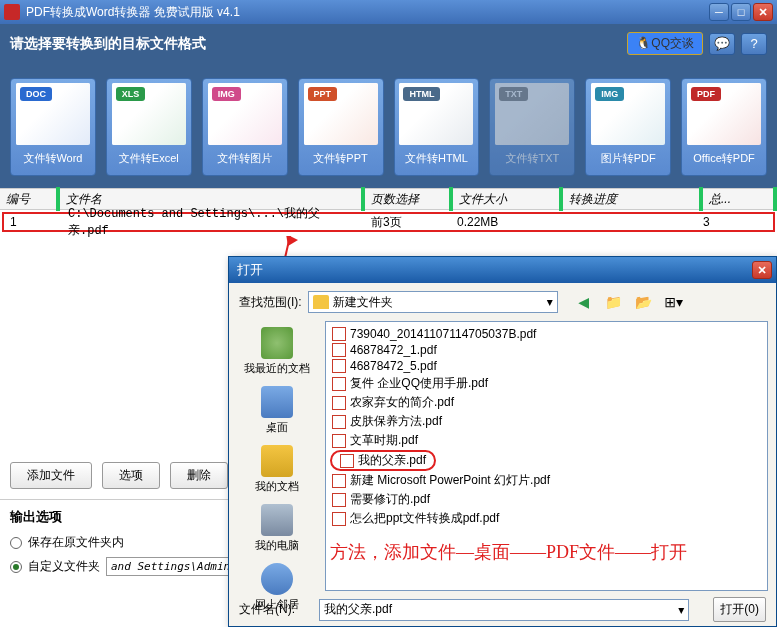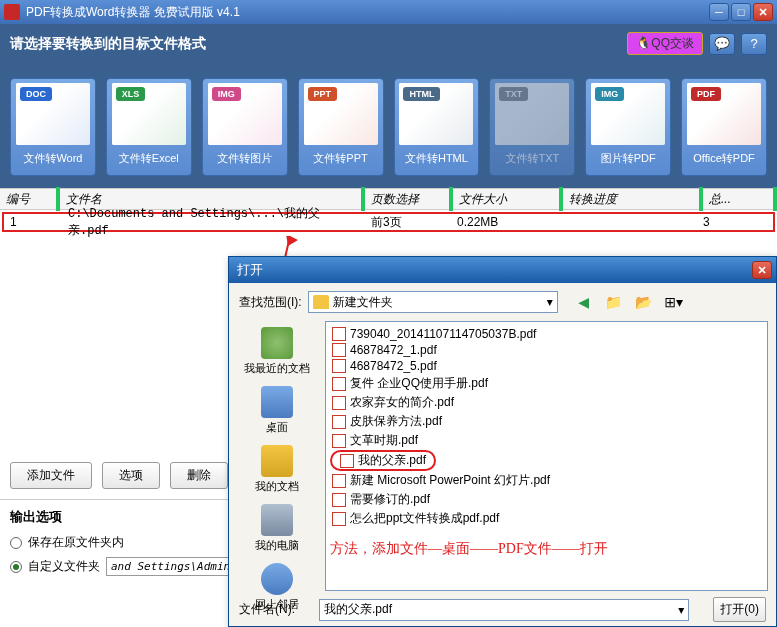--- a/index.html
+++ b/index.html
@@ -9,21 +9,21 @@
     .titlebar-icon { width: 16px; height: 16px; background: #c62828; margin-right: 6px; border-radius: 2px; }
     .titlebar-title { flex: 1; }
     .titlebar-btns { display: flex; gap: 2px; }
     .titlebar-btn { width: 20px; height: 18px; background: linear-gradient(#7ba9e0,#4a7bc4); border: 1px solid #2a5a9a; border-radius: 3px; display: flex; align-items: center; justify-content: center; color: #fff; font-size: 11px; font-weight: bold; cursor: pointer; }
     .titlebar-btn.close { background: linear-gradient(#e86b5a,#c93a2a); border-color: #a02a1a; }
     
     .toolbar-area { background: #3a608f; padding: 8px 10px 12px; }
     .toolbar-top { display: flex; justify-content: space-between; align-items: center; margin-bottom: 23px; }
     .toolbar-label { color: #fff; font-size: 14px; font-weight: bold; }
     .toolbar-actions { display: flex; gap: 6px; align-items: center; }
-    .qq-btn { background: #d946ef; border: 1px solid #c9a52a; border-radius: 3px; padding: 2px 8px; font-size: 12px; color: #333; cursor: pointer; }
+    .qq-btn { background: #3b82f6; border: 1px solid #c9a52a; border-radius: 3px; padding: 2px 8px; font-size: 12px; color: #333; cursor: pointer; }
     .icon-btn { width: 26px; height: 22px; background: linear-gradient(#6aa0e0,#4a7bc0); border: 1px solid #2a5a9a; border-radius: 3px; display: flex; align-items: center; justify-content: center; color: #fff; font-size: 13px; cursor: pointer; }
     
     .convert-row { display: flex; gap: 10px; }
     .convert-tile { width: 86px; height: 98px; background: linear-gradient(#7aaae5,#5a8ad0); border: 1px solid #3a6aaa; border-radius: 4px; display: flex; flex-direction: column; align-items: center; padding: 4px; cursor: pointer; }
     .convert-tile.disabled { opacity: 0.55; }
     .tile-img { width: 74px; height: 62px; background: #fff; border-radius: 2px; display: flex; align-items: center; justify-content: center; font-size: 10px; font-weight: bold; color: #fff; position: relative; overflow: hidden; }
     .tile-img .badge { position: absolute; top: 4px; left: 4px; padding: 2px 6px; border-radius: 3px; font-size: 9px; }
     .tile-label { color: #fff; font-size: 11px; margin-top: 6px; }
     
     .grid-header { display: flex; background: #f5f5f5; border-top: 1px solid #ccc; border-bottom: 1px solid #ccc; font-size: 12px; height: 22px; align-items: center; }
@@ -75,21 +75,21 @@
     .si-desktop { background: linear-gradient(#7aaae5,#4a7bc0); }
     .si-docs { background: linear-gradient(#f4c542,#d4a522); }
     .si-computer { background: linear-gradient(#b0c0d0,#7a8aa0); }
     .si-network { background: linear-gradient(#7aaae5,#4a7bc0); border-radius: 50%; }
     
     .dlg-filelist { flex: 1; background: #fff; border: 1px solid #7a9ac0; margin-right: 8px; padding: 4px; font-size: 12px; overflow: hidden; }
     .file-item { display: flex; align-items: center; gap: 4px; padding: 1px 2px; font-family: SimSun, monospace; cursor: pointer; }
     .file-item.selected { border: 2px solid #e02020; border-radius: 12px; padding: 0 8px; display: inline-flex; }
     .pdf-icon { width: 14px; height: 14px; background: #fff; border: 1px solid #c93a2a; position: relative; font-size: 7px; color: #c93a2a; display: flex; align-items: center; justify-content: center; }
     
-    .annotation { color: #e02020; font-size: 14px; margin-top: 12px; font-family: SimSun, serif; }
+    .annotation { color: #e02020; font-size: 18px; margin-top: 12px; font-family: SimSun, serif; }
     
     .dlg-bottom { padding: 6px 10px; display: flex; align-items: center; gap: 24px; font-size: 12px; }
     .dlg-filename-input { flex: 1; border: 1px solid #7a9ac0; background: #fff; height: 22px; padding: 0 4px; display: flex; align-items: center; justify-content: space-between; }
     .dlg-open-btn { padding: 3px 6px; background: linear-gradient(#fff,#e8e8e8); border: 1px solid #999; border-radius: 2px; font-size: 12px; cursor: pointer; text-align: right; }
     
     .arrow { position: absolute; pointer-events: none; }
     .tile-bg { position: absolute; inset: 0; }
   </style>
 </head>
 <body>

